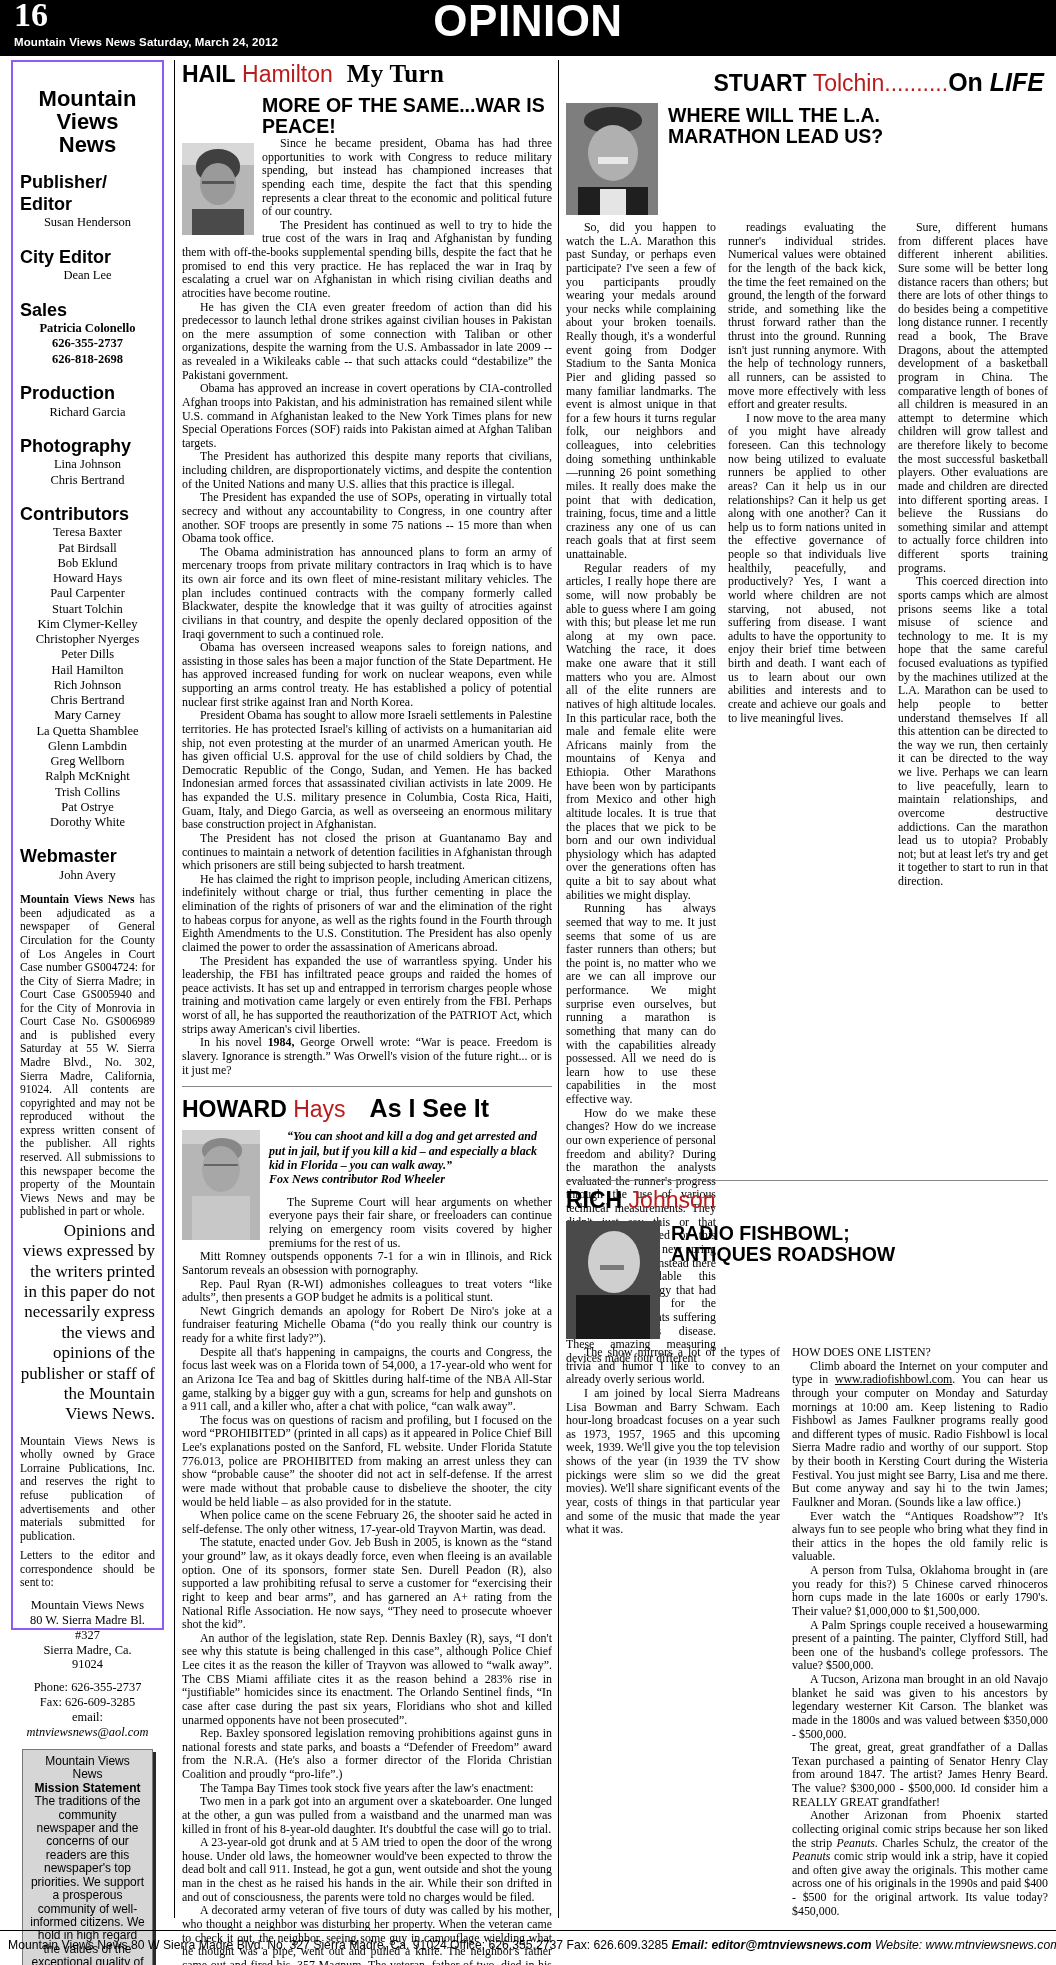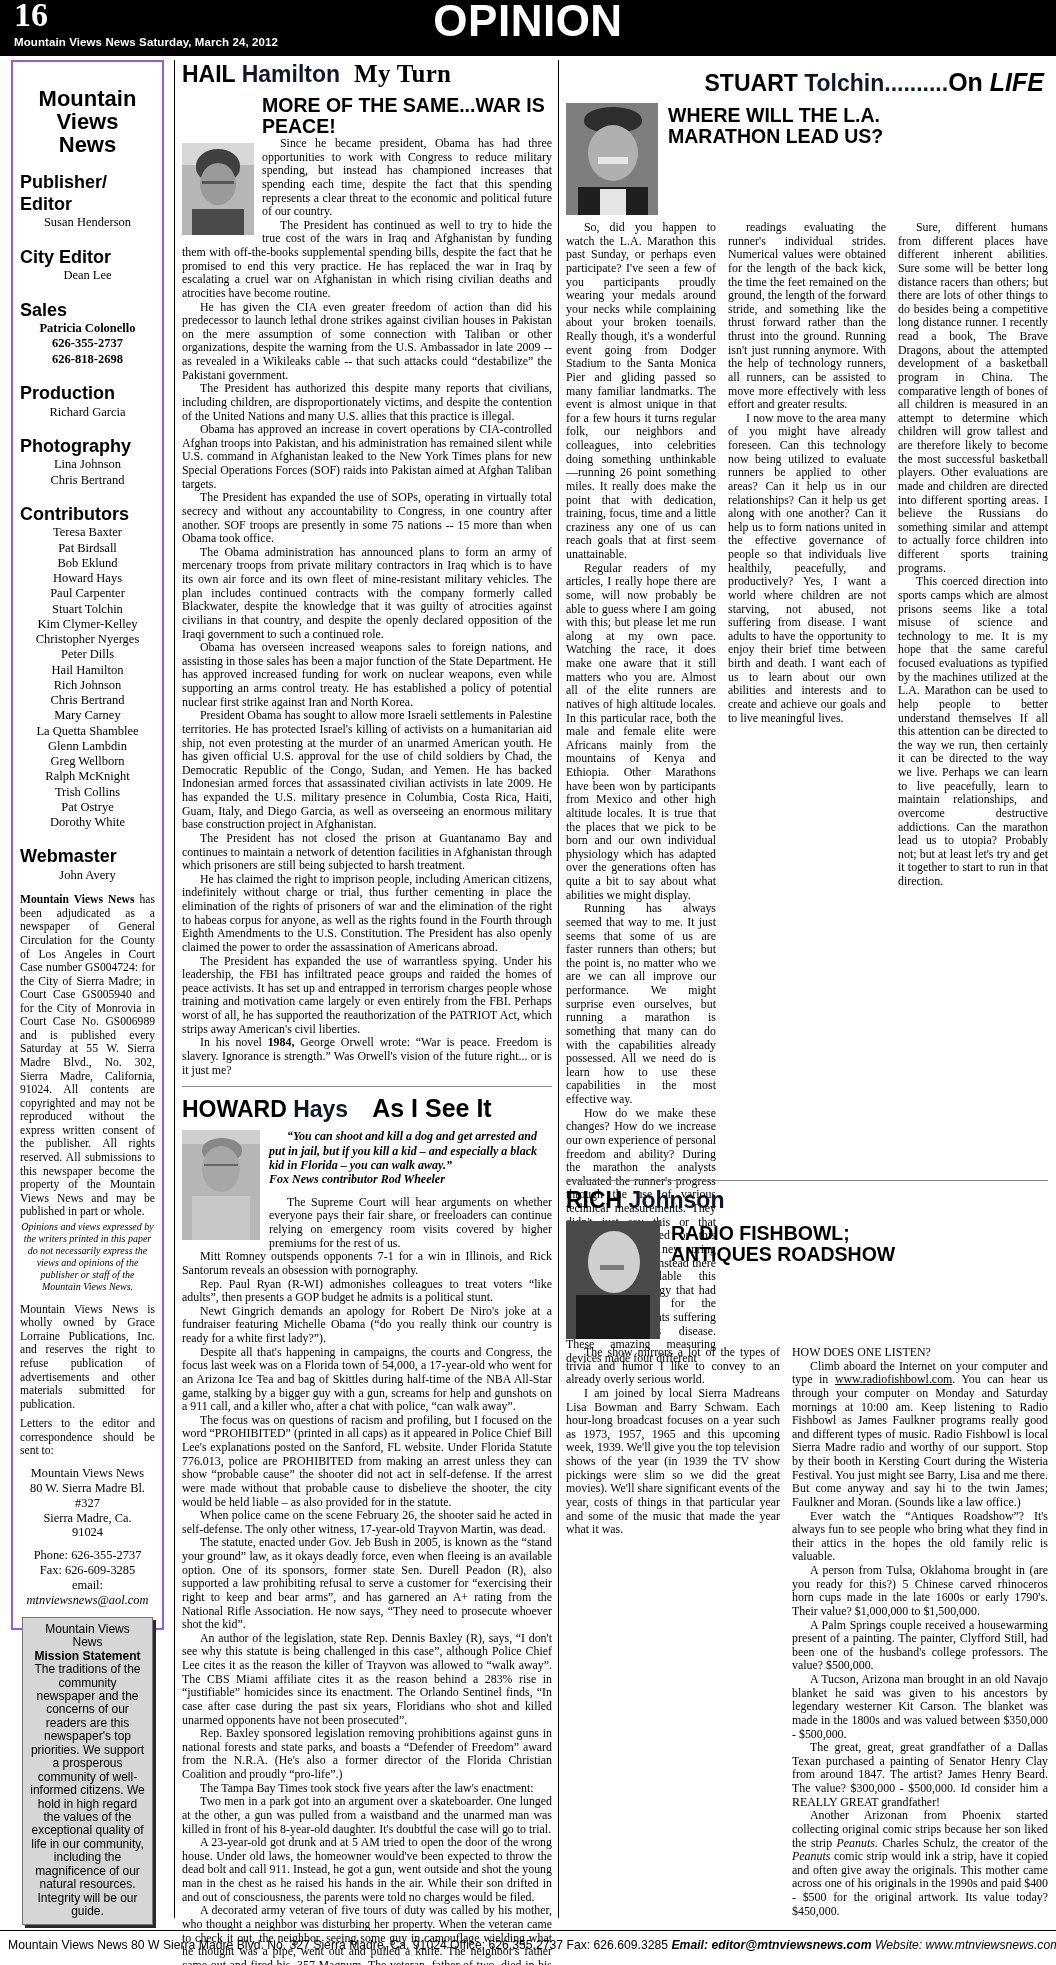--- a/index.html
+++ b/index.html
@@ -63,22 +63,22 @@
   }
   .rail-name.b { font-weight:bold; }
   .rail-body {
     font-family:"Liberation Serif", serif;
     font-size:11.6px; line-height:1.17;
     text-align:justify; margin-top:10px;
   }
   .rail-body .lead { font-weight:bold; }
   .rail-ital {
     font-family:"Liberation Serif", serif;
-    font-style:italic; font-size:10px; line-height:1.2;
-    text-align:center; margin-top:2px;
+    font-size:17px; line-height:1.2;
+    text-align:right; margin-top:2px;
   }
   .rail-center {
     font-family:"Liberation Serif", serif;
     font-size:12.4px; line-height:1.2; text-align:center; margin-top:8px;
   }
   .rail-center .em { font-style:italic; }
   .mission {
     margin:9px 2px 0 2px; border:1px solid #777; background:#d6d6d6;
     box-shadow:3px 3px 0 #2a2a2a;
     padding:5px 5px 6px 5px;
@@ -90,21 +90,21 @@
   
   .vrule { position:absolute; width:1px; background:#000; }
 
   
   .col { position:absolute; }
   .byline {
     font-family:"Liberation Sans", sans-serif;
     font-size:23px; line-height:1; white-space:nowrap;
   }
   .byline .b { font-weight:bold; }
-  .byline .t { font-weight:bold; color:#0f172a; }
+  .byline .t { font-weight:normal; color:#b91c1c; }
   .myturn {
     font-family:"Liberation Serif", serif;
     font-weight:bold; font-size:25px; letter-spacing:0.3px;
   }
   .onlife { font-family:"Liberation Sans", sans-serif; font-weight:bold; font-size:25px; }
   .onlife .it { font-style:italic; }
   .asisee { font-family:"Liberation Sans", sans-serif; font-weight:bold; font-size:25px; }
   .headline {
     font-family:"Liberation Sans", sans-serif;
     font-weight:bold; font-size:19.5px; line-height:1.08;
@@ -247,22 +247,22 @@
       <div class="f4" style="left:14px;top:6px;width:44px;height:34px;"></div>
       <div class="f1" style="left:18px;top:20px;width:36px;height:42px;background:#9a9a9a;"></div>
       <div class="f2" style="left:20px;top:38px;width:32px;height:3px;"></div>
       <div class="f2" style="left:10px;top:66px;width:52px;height:26px;background:#4a4a4a;"></div>
     </div>
 
     <div id="hamilton-body" class="art">
         <p>Since he became president, Obama has had three opportunities to work with Congress to reduce military spending, but instead has championed increases that spending each time, despite the fact that this spending represents a clear threat to the economic and political future of our country.</p>
         <p>The President has continued as well to try to hide the true cost of the wars in Iraq and Afghanistan by funding them with off-the-books supplemental spending bills, despite the fact that he promised to end this very practice. He has replaced the war in Iraq by escalating a cruel war on Afghanistan in which rising civilian deaths and atrocities have become routine.</p>
         <p>He has given the CIA even greater freedom of action than did his predecessor to launch lethal drone strikes against civilian houses in Pakistan on the mere assumption of some connection with Taliban or other organizations, despite the warning from the U.S. Ambassador in late 2009 -- as revealed in a Wikileaks cable -- that such attacks could “destabilize” the Pakistani government.</p>
+        <p>Obama has approved an increase in covert operations by CIA-controlled Afghan troops into Pakistan, and his administration has remained silent while U.S. command in Afghanistan leaked to the New York Times plans for new Special Operations Forces (SOF) raids into Pakistan aimed at Afghan Taliban targets.</p>
         <p>The President has authorized this despite many reports that civilians, including children, are disproportionately victims, and despite the contention of the United Nations and many U.S. allies that this practice is illegal.</p>
-        <p>Obama has approved an increase in covert operations by CIA-controlled Afghan troops into Pakistan, and his administration has remained silent while U.S. command in Afghanistan leaked to the New York Times plans for new Special Operations Forces (SOF) raids into Pakistan aimed at Afghan Taliban targets.</p>
         <p>The President has expanded the use of SOPs, operating in virtually total secrecy and without any accountability to Congress, in one country after another. SOF troops are presently in some 75 nations -- 15 more than when Obama took office.</p>
         <p>The Obama administration has announced plans to form an army of mercenary troops from private military contractors in Iraq which is to have its own air force and its own fleet of mine-resistant military vehicles. The plan includes continued contracts with the company formerly called Blackwater, despite the knowledge that it was guilty of atrocities against civilians in that country, and despite the openly declared opposition of the Iraqi government to such a continued role.</p>
         <p>Obama has overseen increased weapons sales to foreign nations, and assisting in those sales has been a major function of the State Department. He has approved increased funding for work on nuclear weapons, even while supporting an arms control treaty. He has established a policy of potential nuclear first strike against Iran and North Korea.</p>
         <p>President Obama has sought to allow more Israeli settlements in Palestine territories. He has protected Israel's killing of activists on a humanitarian aid ship, not even protesting at the murder of an unarmed American youth. He has given official U.S. approval for the use of child soldiers by Chad, the Democratic Republic of the Congo, Sudan, and Yemen. He has backed Indonesian armed forces that assassinated civilian activists in late 2009. He has expanded the U.S. military presence in Columbia, Costa Rica, Haiti, Guam, Italy, and Diego Garcia, as well as overseeing an enormous military base construction project in Afghanistan.</p>
         <p>The President has not closed the prison at Guantanamo Bay and continues to maintain a network of detention facilities in Afghanistan through which prisoners are still being subjected to harsh treatment.</p>
         <p>He has claimed the right to imprison people, including American citizens, indefinitely without charge or trial, thus further cementing in place the elimination of the rights of prisoners of war and the elimination of the right to habeas corpus for anyone, as well as the rights found in the Fourth through Eighth Amendments to the U.S. Constitution. The President has also openly claimed the power to order the assassination of Americans abroad.</p>
         <p>The President has expanded the use of warrantless spying. Under his leadership, the FBI has infiltrated peace groups and raided the homes of peace activists. It has set up and entrapped in terrorism charges people whose training and motivation came largely or even entirely from the FBI. Perhaps worst of all, he has supported the reauthorization of the PATRIOT Act, which strips away American's civil liberties.</p>
       </div>
     <div class="art">
       <span>In his novel </span><span class="bld">1984,</span><span> George Orwell wrote: “War is peace. Freedom is slavery. Ignorance is strength.” Was Orwell's vision of the future right... or is it just me?</span>

